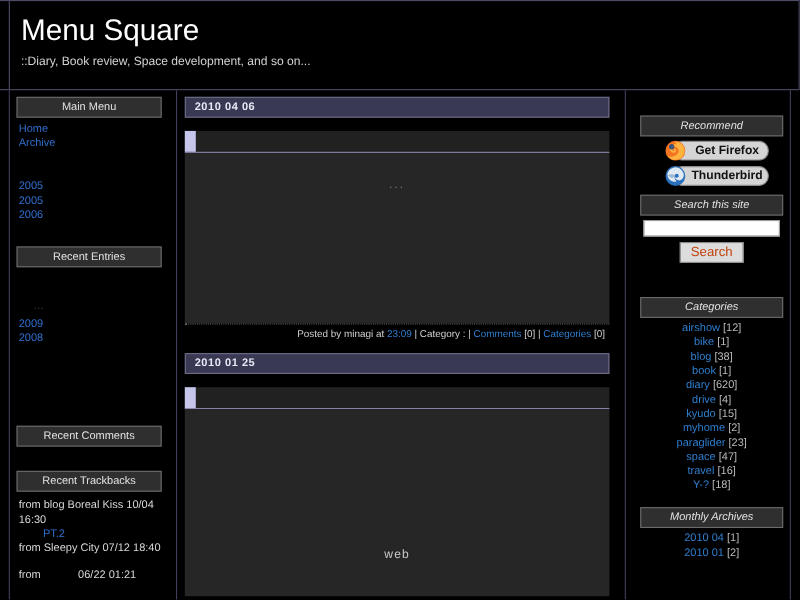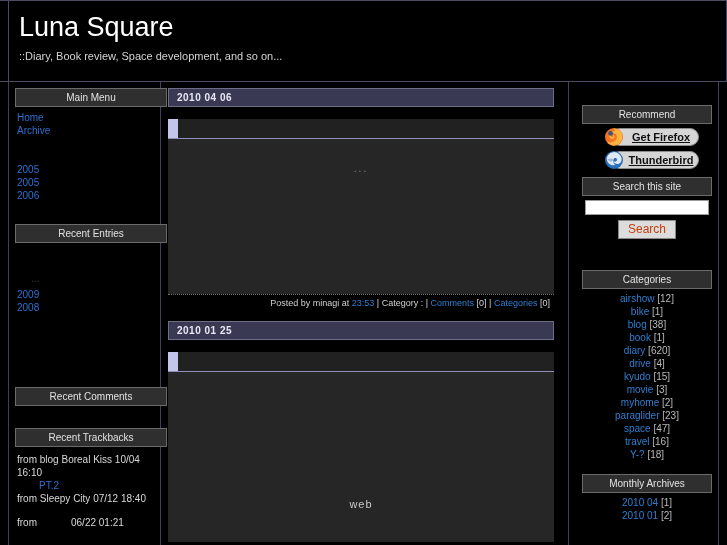--- a/index.html
+++ b/index.html
@@ -100,21 +100,21 @@
     line-height: 11px;
   }
 
   
   .left-col {
     position: absolute;
     left: 9px;
     top: 88px;
     width: 151px;
   }
-  .left-col .secbar { width: 152px; margin: 0 auto 0 6px; }
+  .left-col .secbar { width: 132px; margin: 0 auto 0 6px; }
   .side-links { margin: 4px 0 0 8px; }
   .side-links a,
   .side-links .lnk {
     display: block;
     color: #2f6fd0;
     text-decoration: none;
     font-size: 10px;
     line-height: 13px;
   }
   .gap-md { height: 22px; }
@@ -219,21 +219,21 @@
   }
 
   
   .right-col {
     position: absolute;
     left: 576px;
     top: 105px;
     width: 142px;
     text-align: center;
   }
-  .right-col .secbar { width: 130px; margin: 0 auto; }
+  .right-col .secbar { width: 130px; margin: 0 auto; font-style: italic; }
   .badge {
     display: block;
     margin: 3px auto 0 auto;
     width: 104px;
     height: 20px;
     position: relative;
   }
   .badge-pill {
     position: absolute;
     left: 16px;
@@ -244,21 +244,20 @@
     border: 1px solid #8c8c8c;
     border-radius: 9px;
     box-sizing: border-box;
     color: #111;
     font-size: 11px;
     font-weight: bold;
     line-height: 16px;
     text-align: center;
     padding-left: 12px;
     box-sizing: border-box;
-    text-decoration: underline;
   }
   .badge-icon {
     position: absolute;
     left: 9px;
     top: 0px;
     width: 20px;
     height: 20px;
     z-index: 2;
   }
   .search-input {
@@ -309,21 +308,21 @@
 </style>
 </head>
 <body>
 
 <div id="page">
 
   <div class="topbox"></div>
 
   <div class="banner">
     <div class="banner-inner">
-      <div class="blog-title">Luna Square</div>
+      <div class="blog-title">Menu Square</div>
       <div class="blog-desc">::Diary, Book review, Space development, and so on...</div>
     </div>
   </div>
 
   <div class="vdiv left-outer"></div>
   <div class="vdiv left-inner"></div>
   <div class="vdiv right-inner"></div>
   <div class="vdiv right-outer"></div>
 
   <div class="left-col">
@@ -351,21 +350,21 @@
     </div>
 
     <div style="height:73px"></div>
     <div class="secbar">Recent Comments</div>
 
     <div class="gap-md"></div>
     <div class="secbar">Recent Trackbacks</div>
 
     <div class="tb-block">
       <div>from blog Boreal Kiss 10/04</div>
-      <div>16:10</div>
+      <div>16:30</div>
       <a href="#" class="tb-link">PT.2</a>
       <div>from Sleepy City 07/12 18:40</div>
       <div style="height:11px"></div>
       <div class="tb-row"><span>from</span><span class="sp"></span><span>06/22 01:21</span></div>
 
     </div>
   </div>
 
   <div class="main-col">
 
@@ -373,21 +372,21 @@
     <div class="entry">
       <div class="entry-titlebar">
         <div class="entry-accent"></div>
         <span></span>
       </div>
       <div class="entry-body first">
         <div class="entry-ellipsis">...</div>
       </div>
       <div class="entry-footer">
         <span>Posted by minagi at</span>
-        <a href="#">23:53</a>
+        <a href="#">23:09</a>
         <span>| Category : |</span>
         <a href="#">Comments</a>
         <span>[0]</span>
         <span>|</span>
         <a href="#">Categories</a>
         <span>[0]</span>
       </div>
     </div>
 
     <div style="height:11px"></div>
@@ -439,21 +438,20 @@
     <div style="height:19px"></div>
     <div class="secbar">Categories</div>
     <div class="cat-list">
       <div class="cat-item"><a href="#">airshow</a> <span>[12]</span></div>
       <div class="cat-item"><a href="#">bike</a> <span>[1]</span></div>
       <div class="cat-item"><a href="#">blog</a> <span>[38]</span></div>
       <div class="cat-item"><a href="#">book</a> <span>[1]</span></div>
       <div class="cat-item"><a href="#">diary</a> <span>[620]</span></div>
       <div class="cat-item"><a href="#">drive</a> <span>[4]</span></div>
       <div class="cat-item"><a href="#">kyudo</a> <span>[15]</span></div>
-      <div class="cat-item"><a href="#">movie</a> <span>[3]</span></div>
       <div class="cat-item"><a href="#">myhome</a> <span>[2]</span></div>
       <div class="cat-item"><a href="#">paraglider</a> <span>[23]</span></div>
       <div class="cat-item"><a href="#">space</a> <span>[47]</span></div>
       <div class="cat-item"><a href="#">travel</a> <span>[16]</span></div>
       <div class="cat-item"><a href="#">Y-?</a> <span>[18]</span></div>
     </div>
 
     <div style="height:13px"></div>
     <div class="secbar">Monthly Archives</div>
     <div class="cat-list">

